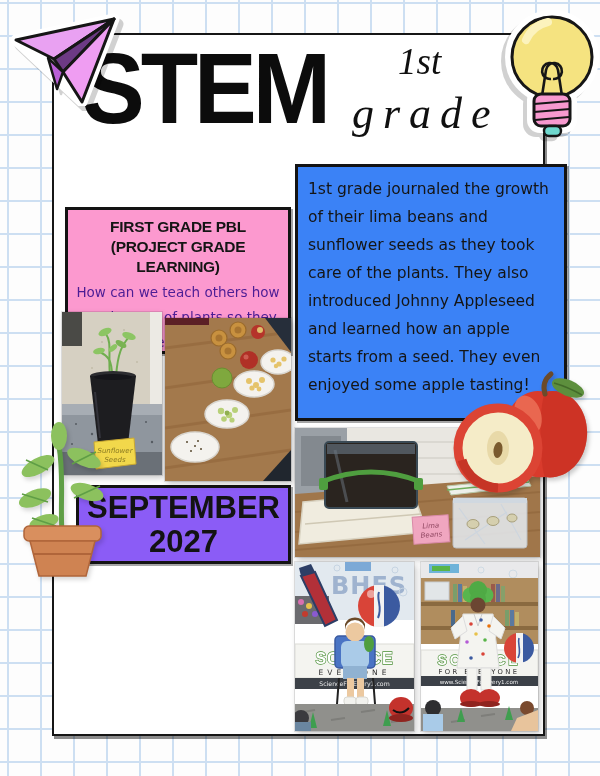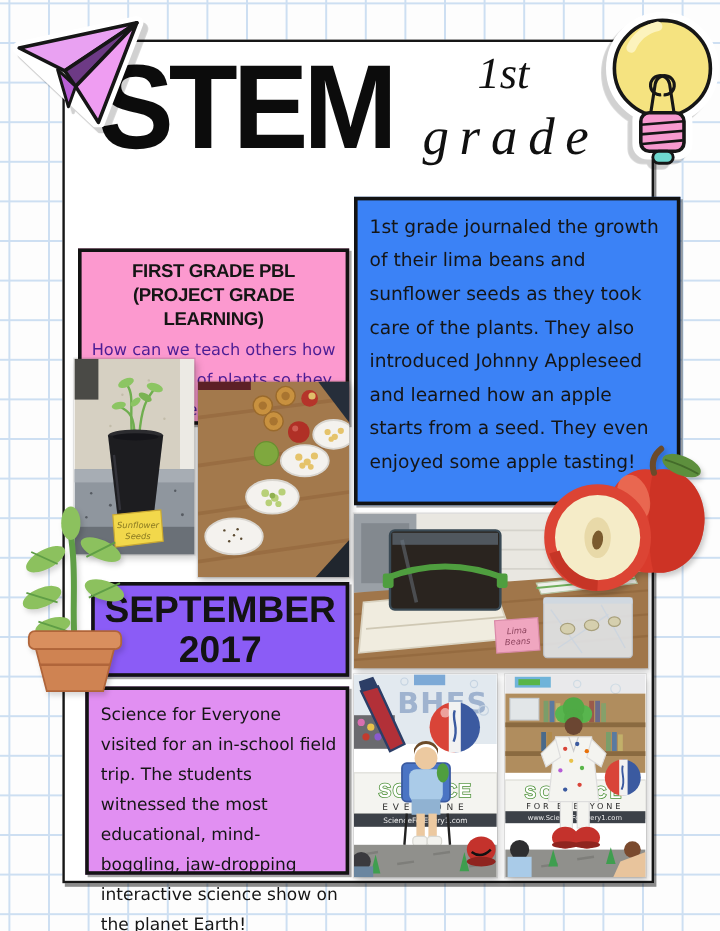--- a/index.html
+++ b/index.html
@@ -31,21 +31,21 @@
               padding:8px 6px 0 10px;font-size:15.5px;line-height:28px;color:#151515;}
   .teal-box{left:76px;top:485px;width:215px;height:79px;background:#8b5cf6;display:flex;
             flex-direction:column;align-items:center;justify-content:center;
             font-family:"Liberation Sans",sans-serif;font-weight:900;font-size:31px;
             line-height:34px;color:#131313;}
   .purple-box{left:71px;top:572px;width:220px;height:157px;background:#e18ff2;
               padding:9px 6px 0 10px;font-size:14.2px;line-height:25px;color:#151515;}
   
   .photo{position:absolute;z-index:2;box-shadow:0 0 0 1px rgba(0,0,0,0.10),2px 3px 6px rgba(0,0,0,0.22);}
   .photo svg{display:block;}
-  #photo-sunflower{left:62px;top:299px;}
+  #photo-sunflower{left:62px;top:312px;}
   #photo-apples{left:165px;top:318px;}
   #photo-lima{left:295px;top:428px;}
   #photo-show-boy{left:295px;top:562px;}
   #photo-show-performer{left:421px;top:562px;}
   
   .sticker{position:absolute;z-index:5;}
   #airplane{left:4px;top:10px;filter:drop-shadow(4px 5px 0 rgba(0,0,0,0.18));}
   #bulb{left:500px;top:2px;filter:drop-shadow(-4px 4px 0 rgba(0,0,0,0.18));}
   #apple{left:450px;top:370px;filter:drop-shadow(2px 3px 2px rgba(0,0,0,0.2));}
   #plant{left:2px;top:420px;filter:drop-shadow(2px 3px 2px rgba(0,0,0,0.15));}
@@ -123,26 +123,23 @@
     <div class="t">(PROJECT GRADE LEARNING)</div>
     <div class="b">How can we teach others how to take care of plants so they stay alive and healthy?</div>
   </div>
 
   <div class="box yellow-box">
     <div>1st grade journaled the growth of their lima beans and sunflower seeds as they took care of the plants. They also introduced Johnny Appleseed and learned how an apple starts from a seed. They even enjoyed some apple tasting!</div>
   </div>
 
   <div class="box teal-box">
     <div>SEPTEMBER</div>
-    <div>2017</div>
-  </div>
-
-  <div class="box purple-box">
-    <div>Science for Everyone visited for an in-school field trip. The students witnessed the most educational, mind-boggling, jaw-dropping interactive science show on the planet Earth!</div>
-  </div>
+    <div>2027</div>
+  </div>
+
 
   <div id="photo-sunflower" class="photo">
     <svg width="100" height="163" viewBox="0 0 100 163">
       <rect width="100" height="92" fill="#d6d0c2"></rect>
       <rect x="0" y="0" width="20" height="34" fill="#4a4a46"></rect>
       <rect x="88" y="0" width="12" height="92" fill="#eceae4"></rect>
       <circle cx="40" cy="30" r="1" fill="#c2bca9"></circle>
         <circle cx="62" cy="18" r="1" fill="#c2bca9"></circle>
       <circle cx="75" cy="50" r="1" fill="#c2bca9"></circle>
         <circle cx="30" cy="56" r="1" fill="#c2bca9"></circle>

